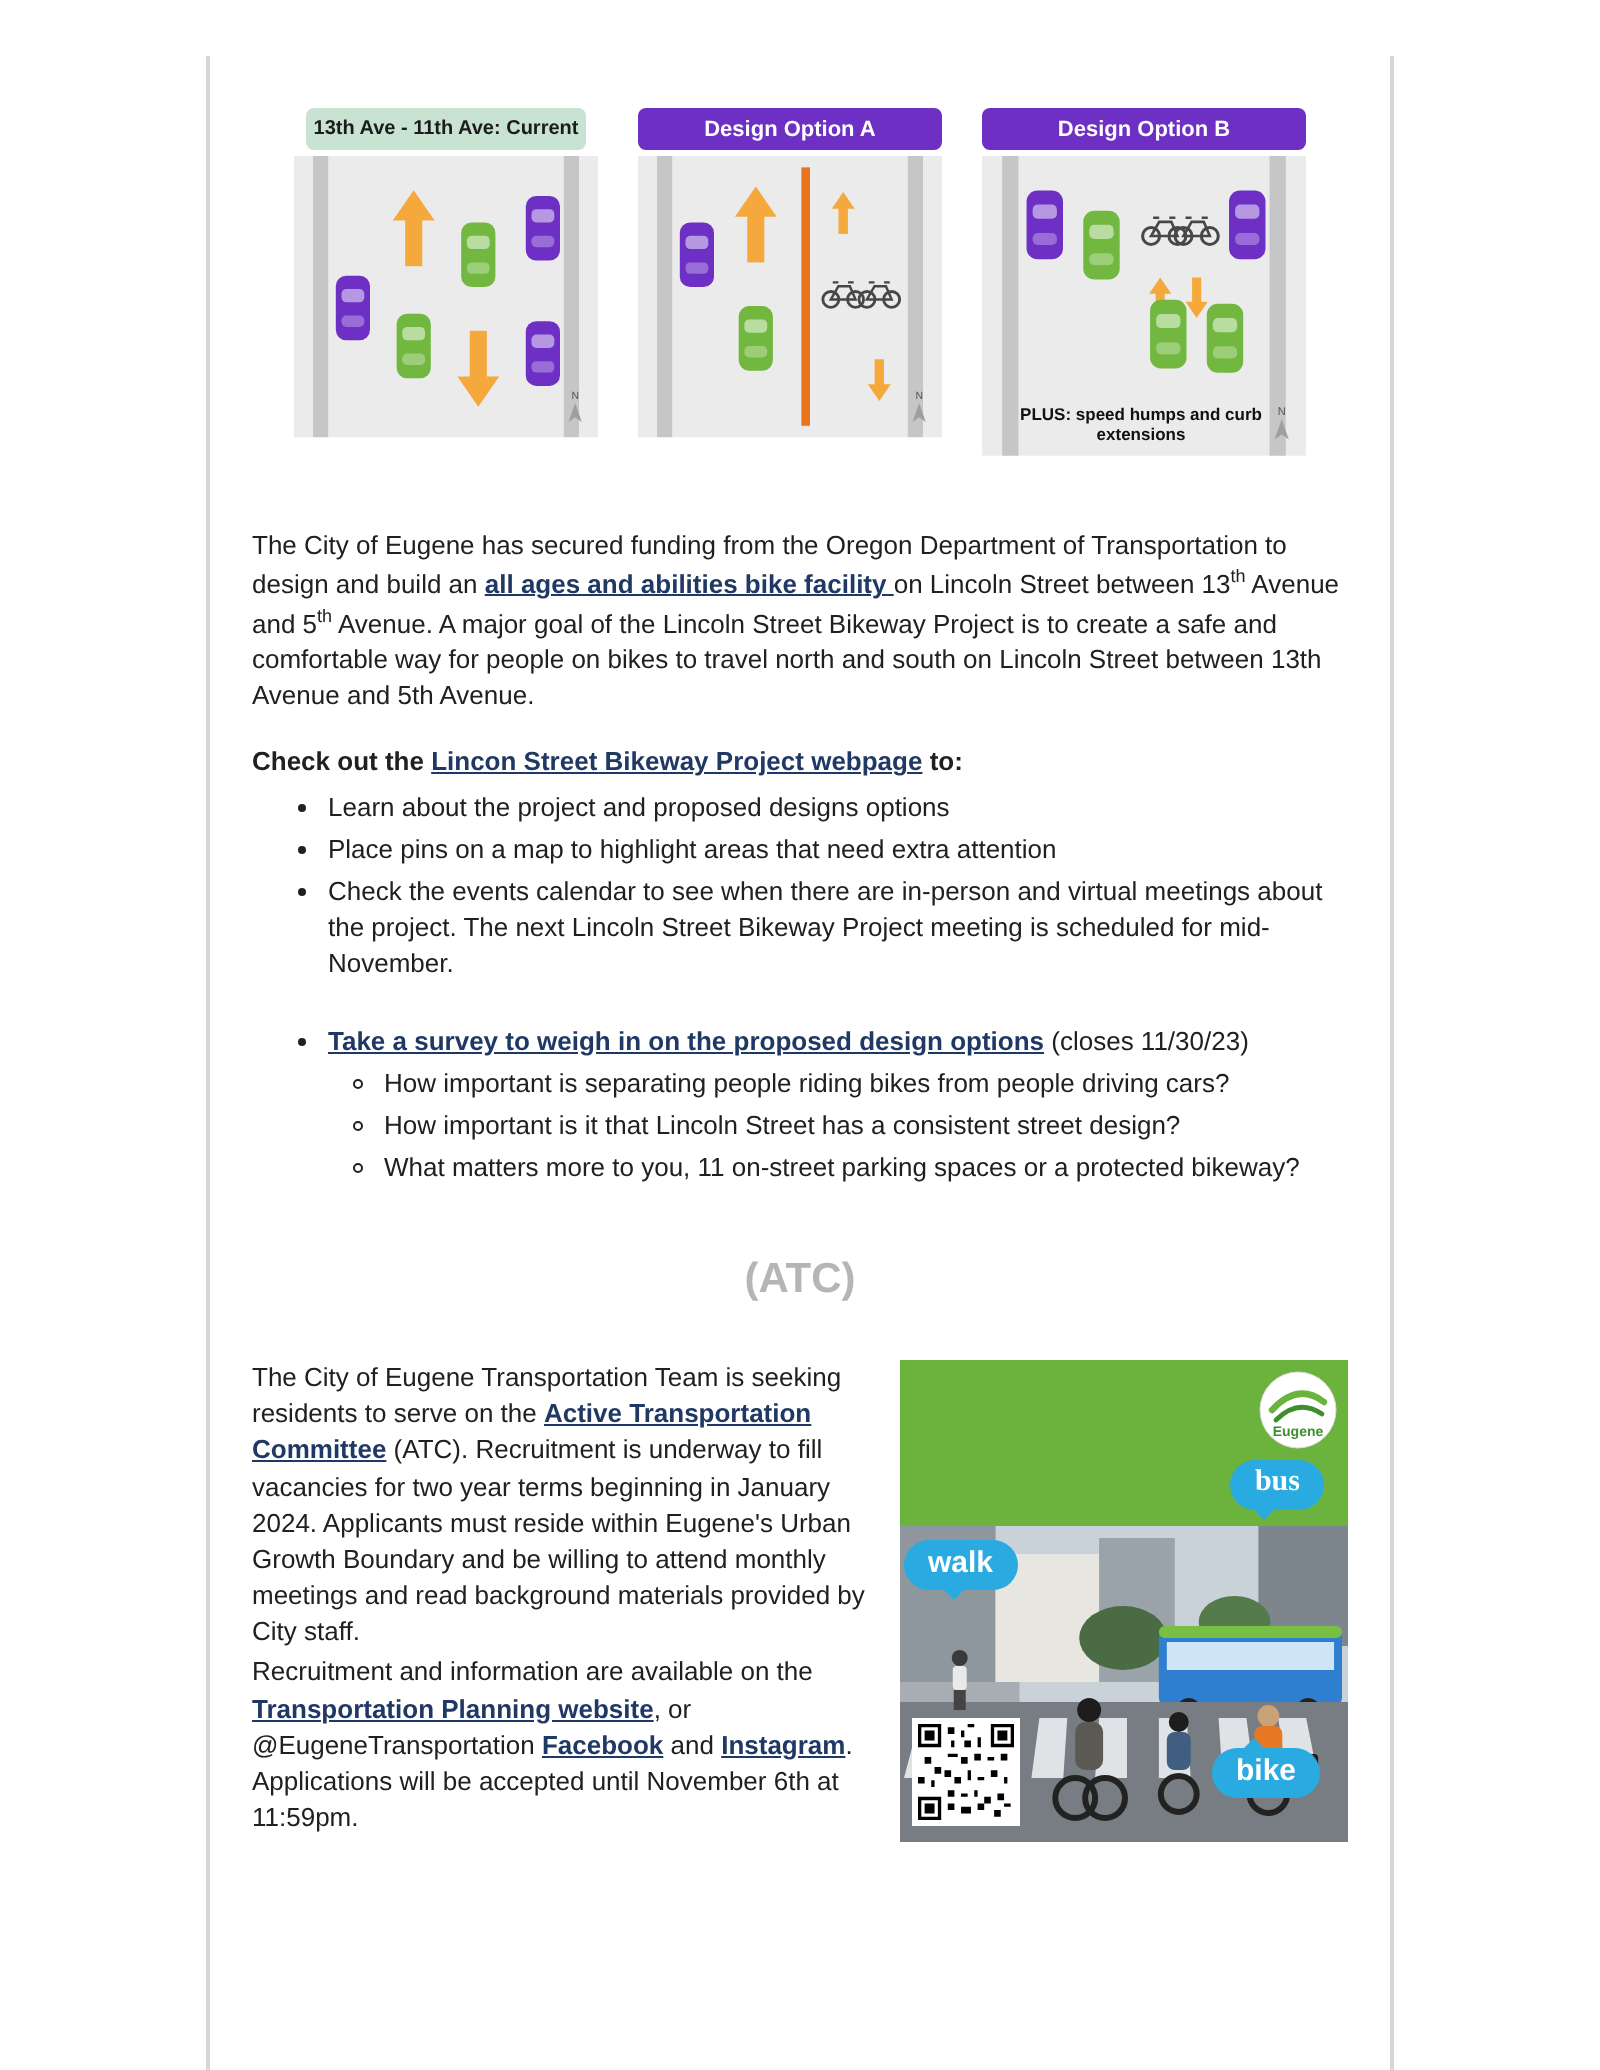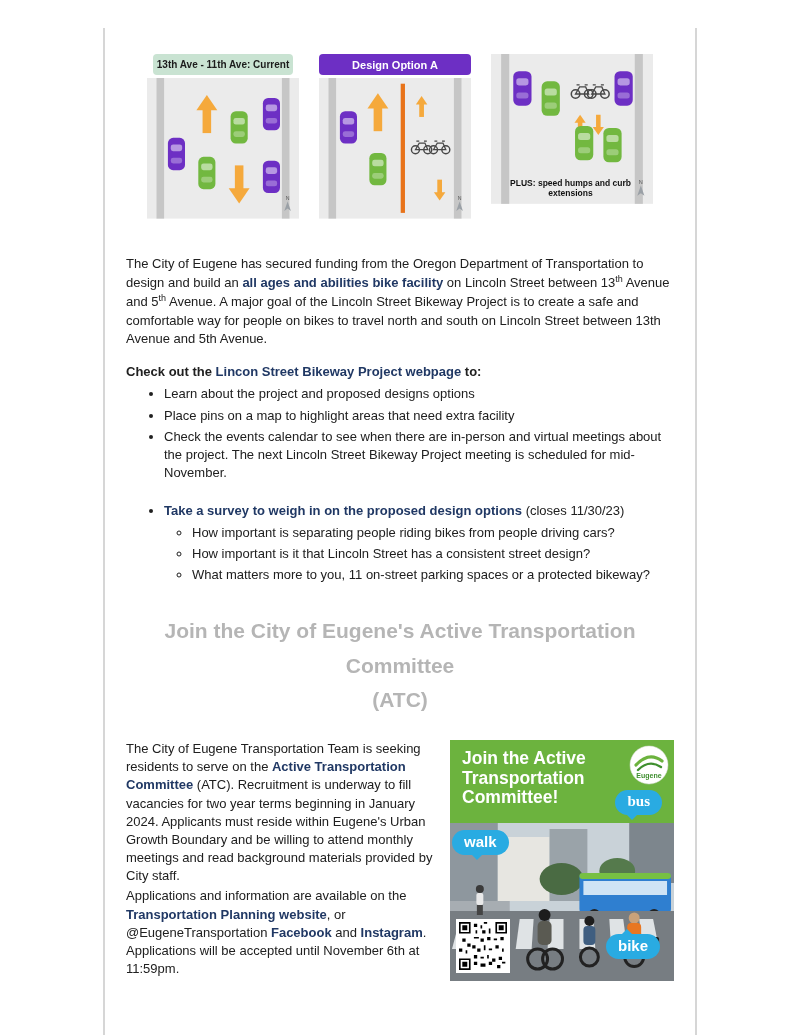--- a/index.html
+++ b/index.html
@@ -30,21 +30,21 @@
   .diag-body svg { display:block; width:100%; height:auto; }
   .diag-note {
     position:absolute; left:10px; right:13px; bottom:5px;
     font-size:8.5px; font-weight:700; line-height:1.25; text-align:center; color:#111;
   }
 
   
   .decisions { font-size:14px; font-weight:700; text-align:center; margin:0 0 18px; }
   .body-text { font-size:13px; line-height:1.4; margin:0 0 15px; }
   .bold { font-weight:700; }
-  .link { color:var(--link,#203864); font-weight:700; cursor:pointer; }
+  .link { color:var(--link,#203864); font-weight:700; text-decoration:underline; cursor:pointer; }
   sup { font-size:9px; }
   ul.bullets { margin:4px 0 0; padding-left:38px; }
   ul.bullets li { font-size:13px; line-height:1.4; margin:0 0 3px; }
   ul.bullets.survey { margin-top:20px; }
   ul.sub { margin:3px 0 0; padding-left:28px; }
 
   .atc-heading {
     text-align:center; font-weight:700; font-size:21px;
     color:var(--heading-gray,#b5b5b5); margin:30px 0 8px; line-height:1.65;
   }
@@ -141,20 +141,21 @@
             <use href="#arrow" transform="translate(127,118) rotate(180) scale(0.55)" style="color:var(--arrow,#f5a93c)"></use>
             <g transform="translate(148,136)">
               <polygon points="0,-6 3.5,4 0,1.5 -3.5,4" fill="#9aa0a6"></polygon>
               <text y="-8" text-anchor="middle" font-size="5.5" fill="#555">N</text>
             </g>
           </svg>
         </div>
       </figure>
 
       <figure class="diagram b">
+        <figcaption class="diag-header option">Design Option B</figcaption>
         <div class="diag-body">
           <svg viewBox="0 0 160 148">
             <rect width="160" height="148" fill="#ebebeb"></rect>
             <rect x="10" width="8" height="148" fill="#c6c6c6"></rect>
             <rect x="142" width="8" height="148" fill="#c6c6c6"></rect>
             <use href="#car" transform="translate(31,34)" style="color:var(--purple,#6d2fc4)"></use>
             <use href="#car" transform="translate(59,44)" style="color:var(--green-car,#72b840)"></use>
             <use href="#bike-glyph" transform="translate(90,36)" style="color:#474747"></use>
             <use href="#bike-glyph" transform="translate(106,36)" style="color:#474747"></use>
             <use href="#arrow" transform="translate(88,70) scale(0.5)" style="color:var(--arrow,#f5a93c)"></use>
@@ -172,48 +173,46 @@
       </figure>
     </div>
 
 
     <p class="body-text"><span>The City of Eugene has secured funding from the Oregon Department of Transportation to design and build an </span><a class="link">all ages and abilities bike facility </a><span>on Lincoln Street between 13</span><sup>th</sup><span> Avenue and 5</span><sup>th</sup><span> Avenue. A major goal of the Lincoln Street Bikeway Project is to create a safe and comfortable way for people on bikes to travel north and south on Lincoln Street between 13th Avenue and 5th Avenue.</span></p>
 
     <p class="body-text bold" style="margin-bottom:2px"><span>Check out the </span><a class="link">Lincon Street Bikeway Project webpage</a><span> to:</span></p>
 
     <ul class="bullets">
       <li>Learn about the project and proposed designs options</li>
-      <li>Place pins on a map to highlight areas that need extra facility</li>
+      <li>Place pins on a map to highlight areas that need extra attention</li>
       <li>Check the events calendar to see when there are in-person and virtual meetings about the project. The next Lincoln Street Bikeway Project meeting is scheduled for mid-November.</li>
     </ul>
 
     <ul class="bullets survey">
       <li>
         <a class="link">Take a survey to weigh in on the proposed design options</a><span> (closes 11/30/23)</span>
         <ul class="bullets sub">
           <li>How important is separating people riding bikes from people driving cars?</li>
           <li>How important is it that Lincoln Street has a consistent street design?</li>
           <li>What matters more to you, 11 on-street parking spaces or a protected bikeway?</li>
         </ul>
       </li>
     </ul>
 
     <h2 class="atc-heading">
-      <span class="line">Join the City of Eugene's Active Transportation Committee</span>
       <span class="line">(ATC)</span>
     </h2>
 
     <div class="atc-row">
       <div class="atc-text">
         <p><span>The City of Eugene Transportation Team is seeking residents to serve on the </span><a class="link">Active Transportation Committee</a><span> (ATC). Recruitment is underway to fill vacancies for two year terms beginning in January 2024. Applicants must reside within Eugene's Urban Growth Boundary and be willing to attend monthly meetings and read background materials provided by City staff.</span></p>
-        <p><span>Applications and information are available on the </span><a class="link">Transportation Planning website</a><span>, or @EugeneTransportation </span><a class="link">Facebook</a><span> and </span><a class="link">Instagram</a><span>. Applications will be accepted until November 6th at 11:59pm.</span></p>
+        <p><span>Recruitment and information are available on the </span><a class="link">Transportation Planning website</a><span>, or @EugeneTransportation </span><a class="link">Facebook</a><span> and </span><a class="link">Instagram</a><span>. Applications will be accepted until November 6th at 11:59pm.</span></p>
       </div>
 
       <div class="atc-card">
-        <div class="atc-card-title">Join the Active Transportation Committee!</div>
         <div class="eugene-logo">
           <svg viewBox="0 0 40 40">
             <circle cx="20" cy="20" r="19" fill="#ffffff" stroke="#dddddd" stroke-width="0.5"></circle>
             <path d="M7,20 Q20,6 33,16" fill="none" stroke="#6cb33e" stroke-width="3.2" stroke-linecap="round"></path>
             <path d="M9,25 Q20,14 32,22" fill="none" stroke="#3f8f2f" stroke-width="2.4" stroke-linecap="round"></path>
             <text x="20" y="33" text-anchor="middle" font-size="7" font-weight="bold" fill="#3f8f2f">Eugene</text>
           </svg>
         </div>
 
         <div class="atc-photo">

